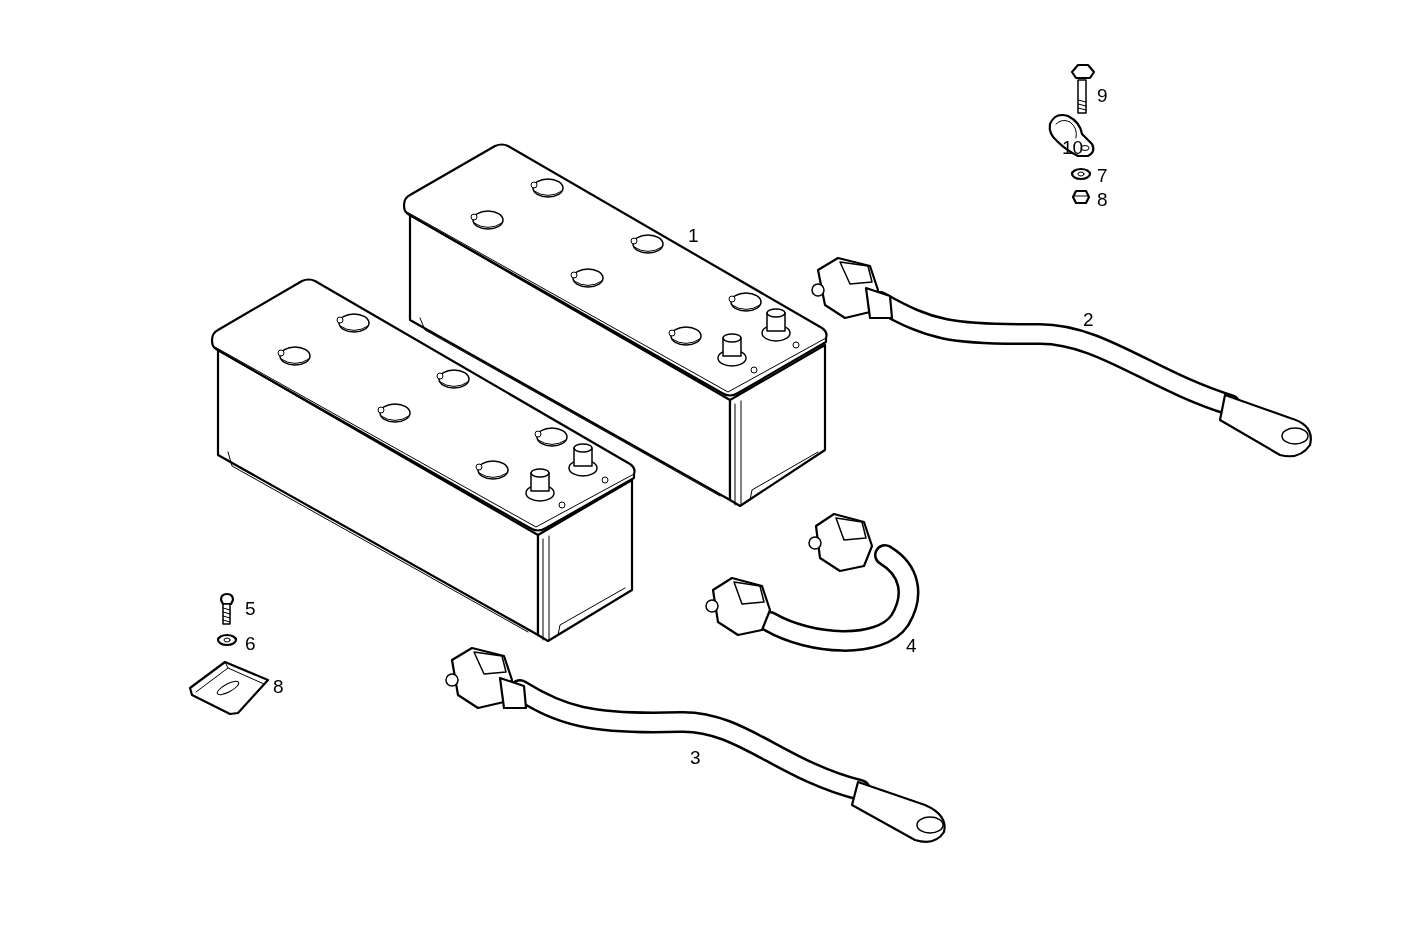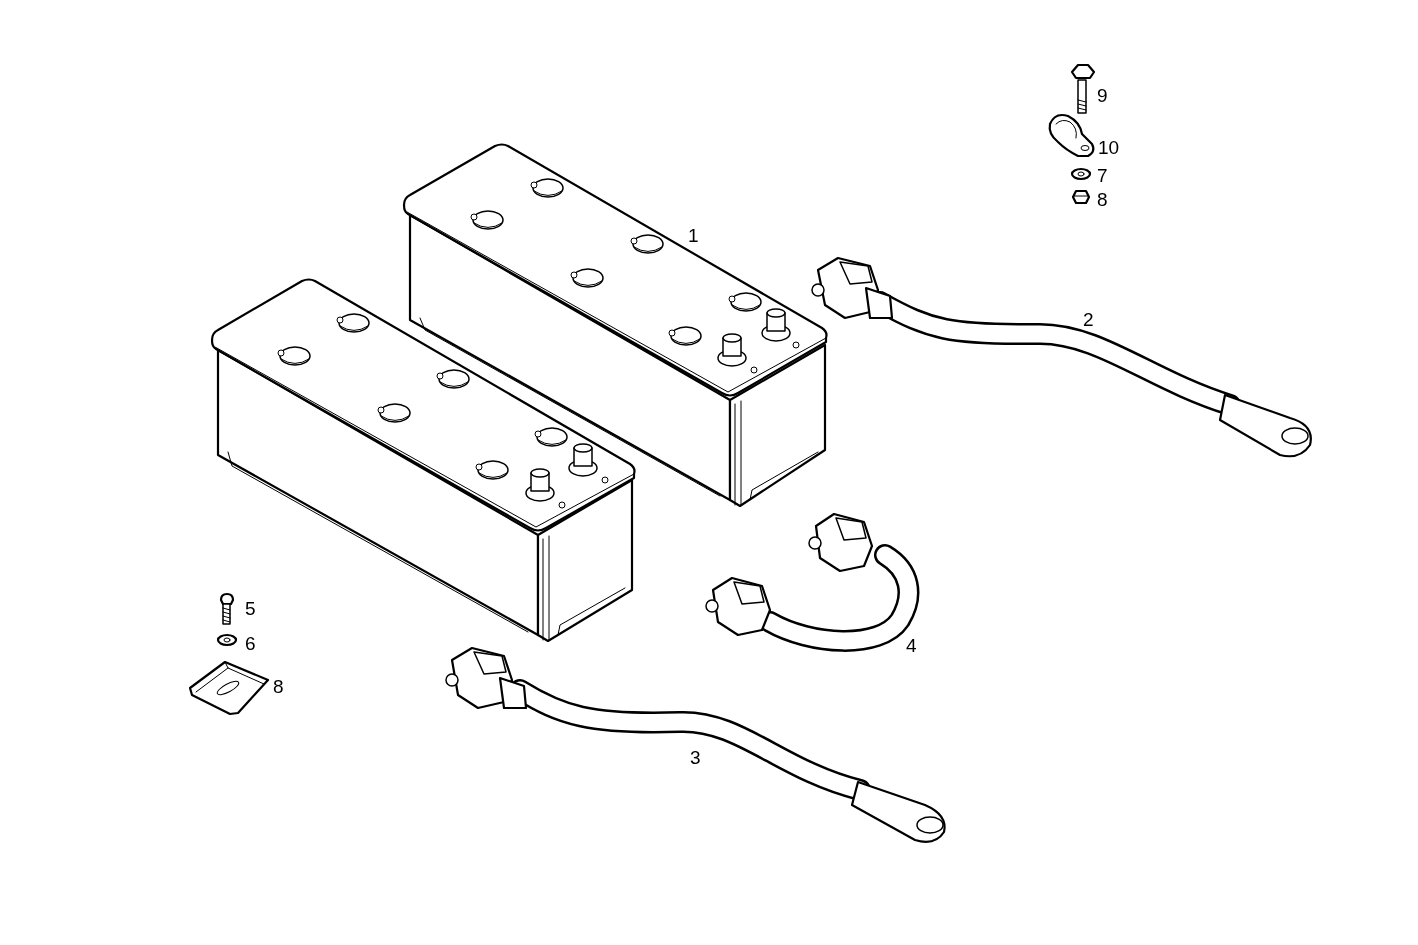--- a/index.html
+++ b/index.html
@@ -205,16 +205,16 @@
 
 
 <span class="callout" style="left:688px;top:226px;">1</span>
 <span class="callout" style="left:1083px;top:310px;">2</span>
 <span class="callout" style="left:690px;top:748px;">3</span>
 <span class="callout" style="left:906px;top:636px;">4</span>
 <span class="callout" style="left:245px;top:599px;">5</span>
 <span class="callout" style="left:245px;top:634px;">6</span>
 <span class="callout" style="left:273px;top:677px;">8</span>
 <span class="callout" style="left:1097px;top:86px;">9</span>
-<span class="callout" style="left:1098px;top:138px;">10</span>
+<span class="callout" style="left:1062px;top:138px;">10</span>
 <span class="callout" style="left:1097px;top:166px;">7</span>
 <span class="callout" style="left:1097px;top:190px;">8</span>
 </div>
 
 </body></html>

